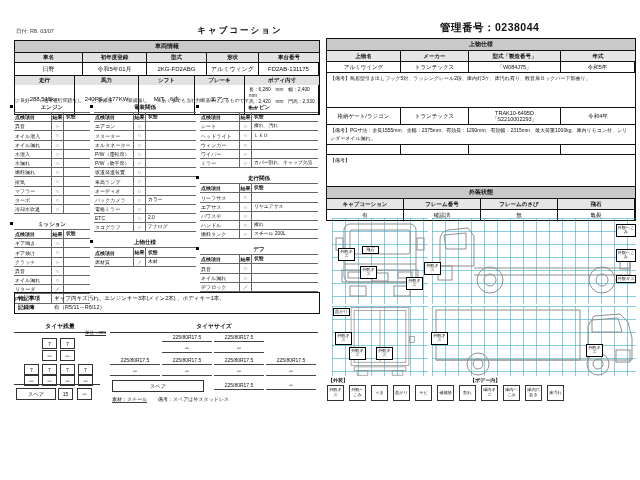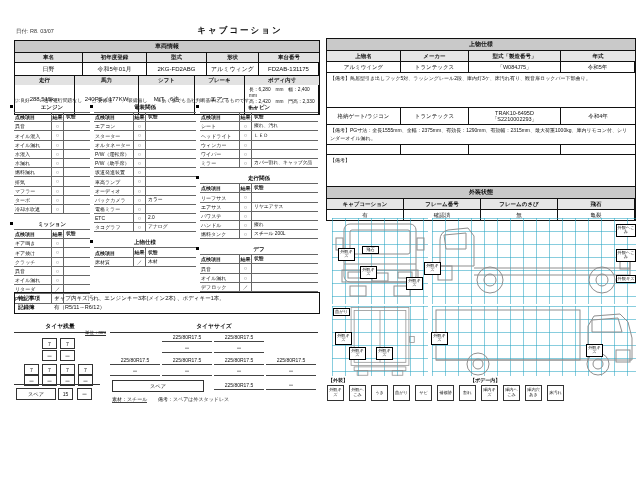--- a/index.html
+++ b/index.html
@@ -76,20 +76,21 @@
   .lgroup{display:flex;gap:5px;}
   .lbox{width:15px;min-height:13px;border:.8px solid #333;font-size:4.2px;line-height:1.15;text-align:center;display:flex;align-items:center;justify-content:center;background:#fff;padding:.5px 0;}
 </style>
 </head>
 <body>
 
 <div class="page">
 
   <div class="abs hdr-date">日付: R8. 03/07</div>
   <div class="abs hdr-title">キャブコーション</div>
+  <div class="abs hdr-mgmt">管理番号：0238044</div>
 
   <div class="abs vi">
     <div class="bar">車両情報</div>
     <div class="vg vg1">
       <div class="vc h">車名</div>
       <div class="vc h">初年度登録</div>
       <div class="vc h">型式</div>
       <div class="vc h">形状</div>
       <div class="vc h">車台番号</div>
       <div class="vc">日野</div>

